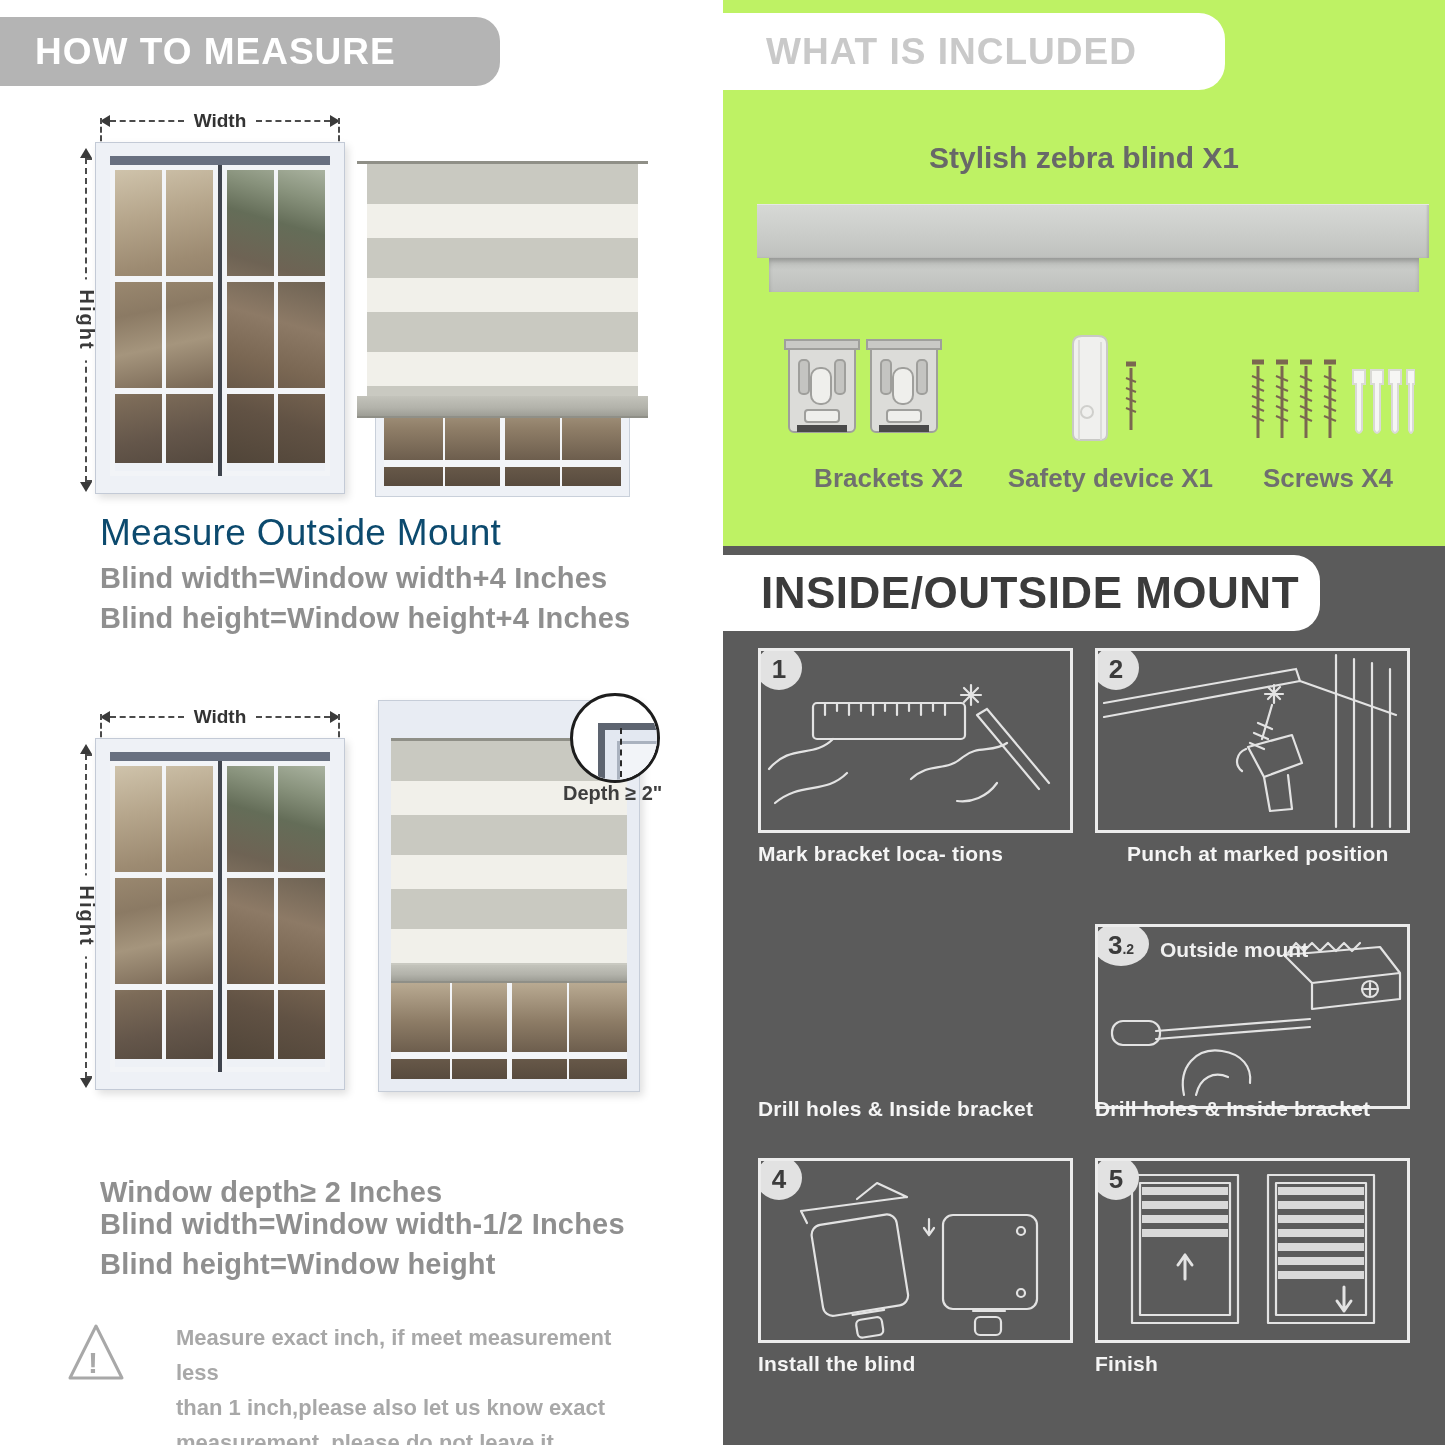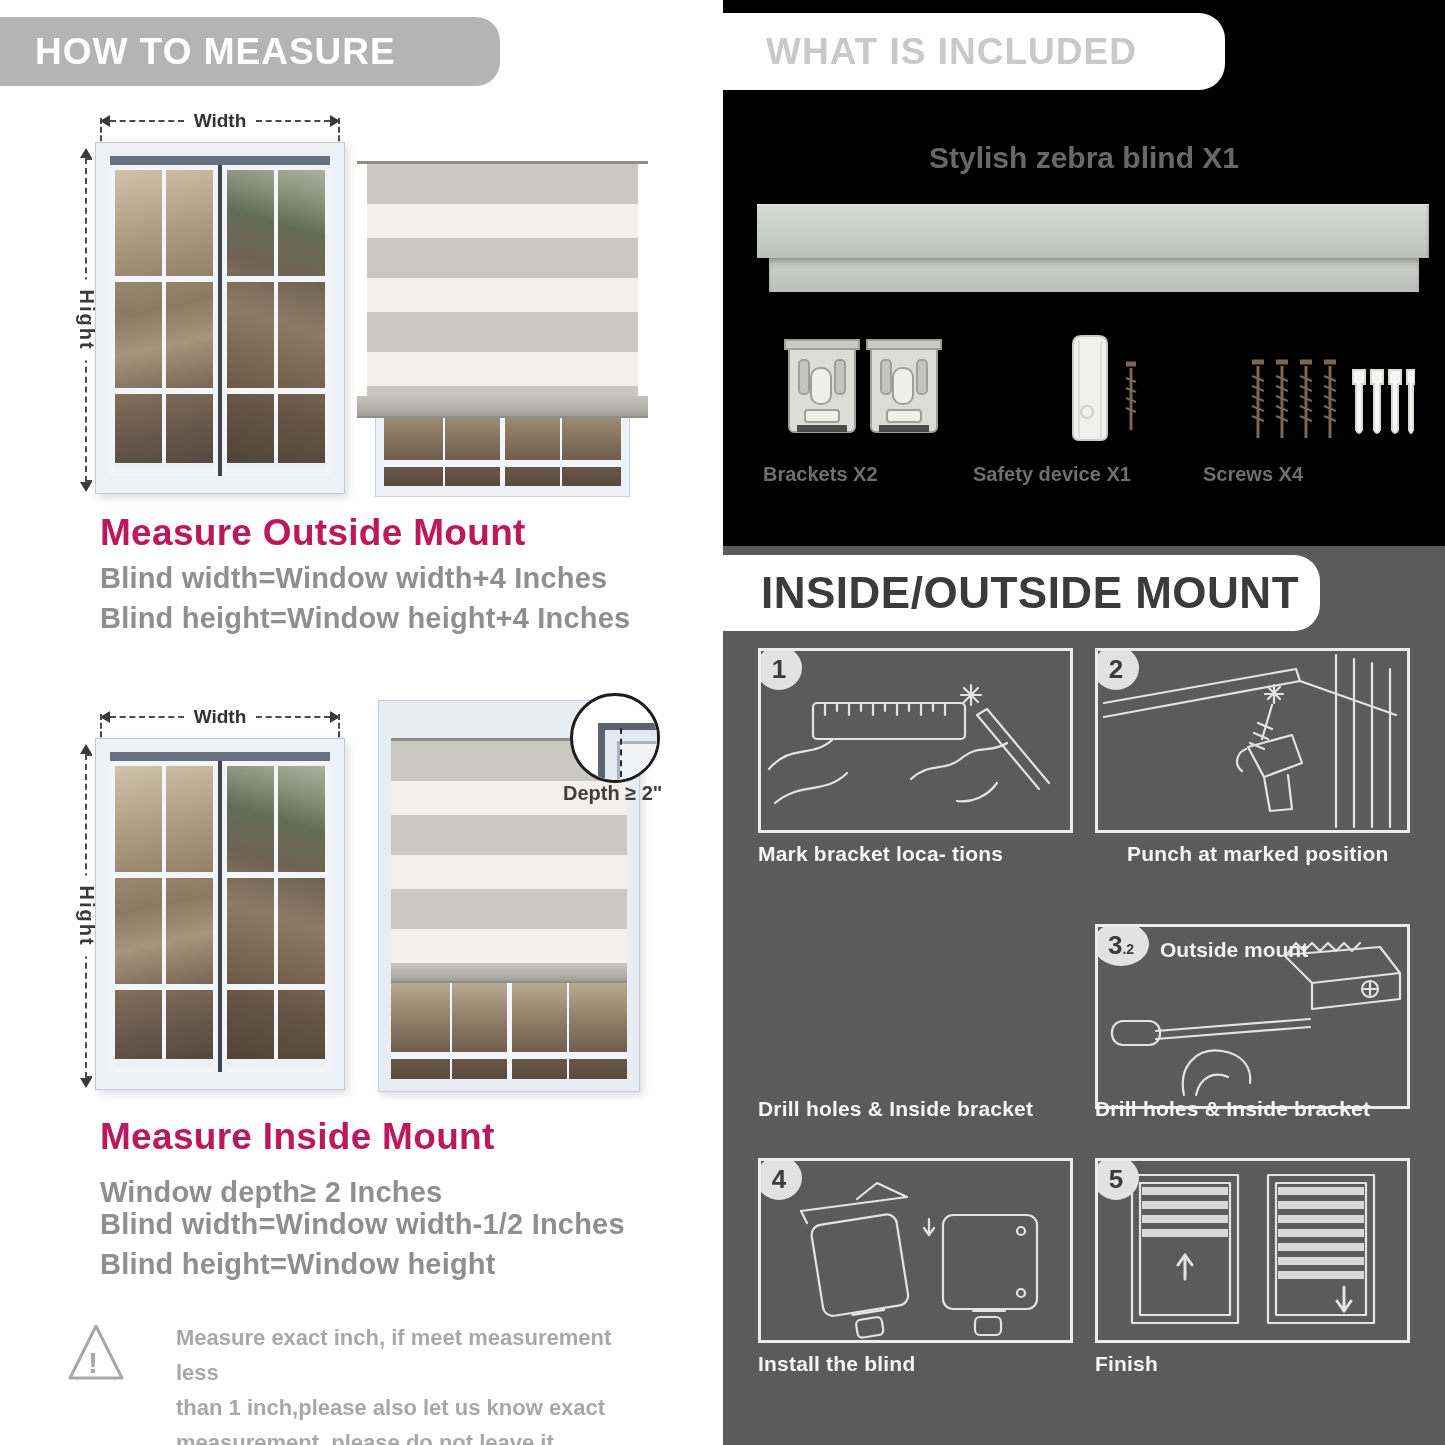--- a/index.html
+++ b/index.html
@@ -66,29 +66,29 @@
   .winframe{background:#e8ecf3;border:1px solid #c6cdd8;box-shadow:3px 4px 8px rgba(0,0,0,.13);
     padding:12px;box-sizing:border-box;display:flex;flex-direction:column;}
 
   .depth-circle{width:84px;height:84px;border-radius:50%;border:3px solid #1d1d1d;background:#fff;overflow:hidden;z-index:6;}
   .dc-corner{position:absolute;left:30%;top:32%;width:85%;height:85%;background:#e3e8f1;
     border-top:7px solid #5d6470;border-left:7px solid #5d6470;}
   .dc-inner{position:absolute;left:52%;top:54%;width:70%;height:70%;background:#f2f4f8;border-top:3px solid #aab2bf;border-left:3px solid #aab2bf;}
   .dc-dash{position:absolute;left:56%;top:38%;bottom:4%;border-left:2px dashed #2a2a2a;}
 
   
-  .h-measure{font-size:37px;font-weight:700;color:#be185d;letter-spacing:.3px;}
+  .h-measure{font-size:37px;font-weight:400;color:#0c4a6e;letter-spacing:.3px;}
   .f-line{font-size:29px;font-weight:700;color:#8f8f8f;letter-spacing:.2px;}
   .warn-line{font-size:22px;font-weight:700;color:#a8a8a8;line-height:35px;}
   .depth-lbl{font-size:20px;font-weight:700;color:#3e3e3e;}
-  .inc-label{font-size:20px;font-weight:700;color:#6f6f6f;text-align:left;}
+  .inc-label{font-size:26px;font-weight:700;color:#6f6f6f;text-align:right;}
   .blind-x1{left:0;top:141px;width:100%;text-align:center;font-size:30px;font-weight:700;color:#686868;}
 
   
-  .panel-included{left:723px;top:0;width:722px;height:546px;background:#000000;}
+  .panel-included{left:723px;top:0;width:722px;height:546px;background:#bef264;}
   .rail-top{left:34px;top:204px;width:672px;height:54px;
     background:linear-gradient(180deg,#d7d9d6 0%,#cdcfcc 45%,#bfc1be 100%);
     box-shadow:inset 0 1px 0 #e6e8e5, inset -2px 0 2px rgba(0,0,0,.12);}
   .rail-lip{left:46px;top:258px;width:650px;height:34px;
     background:linear-gradient(180deg,#b7b9b6 0%,#c9cbc8 35%,#bdbfbc 100%);
     box-shadow:inset 0 3px 4px rgba(0,0,0,.18);}
 
   .panel-mount{left:723px;top:546px;width:722px;height:899px;background:#5b5b5b;}
   .step-panel{position:absolute;width:315px;height:185px;border:3px solid #ececec;box-sizing:border-box;overflow:hidden;}
   .step-caption{position:absolute;width:320px;font-size:21px;font-weight:700;color:#f5f5f5;letter-spacing:.2px;}
@@ -180,21 +180,20 @@
     <div class="wf-glass" style="height:96px;"></div>
   </div>
 
   <div class="abs depth-circle" style="left:570px;top:693px;">
     <div class="dc-corner"></div>
     <div class="dc-inner"></div>
     <div class="dc-dash"></div>
   </div>
   <div class="abs depth-lbl" style="left:563px;top:782px;">Depth ≥ 2"</div>
 
-  <div class="abs h-measure" style="left:100px;top:1116px;">Measure Inside Mount</div>
   <div class="abs f-line" style="left:100px;top:1168px;margin-top:8px;">Window depth≥ 2 Inches</div>
   <div class="abs f-line" style="left:100px;top:1208px;">Blind width=Window width-1/2 Inches</div>
   <div class="abs f-line" style="left:100px;top:1248px;">Blind height=Window height</div>
 
   <svg class="abs warn-tri" viewBox="0 0 60 68">
     <path d="M30 8 L56 60 L4 60 Z" fill="none" stroke="#a8a8a8" stroke-width="3" stroke-linejoin="round"></path>
   </svg>
   <div class="abs warn-bang">!</div>
   <div class="abs" style="left:176px;top:1320px;width:470px;">
     <div class="warn-line">Measure exact inch, if meet measurement less</div>

